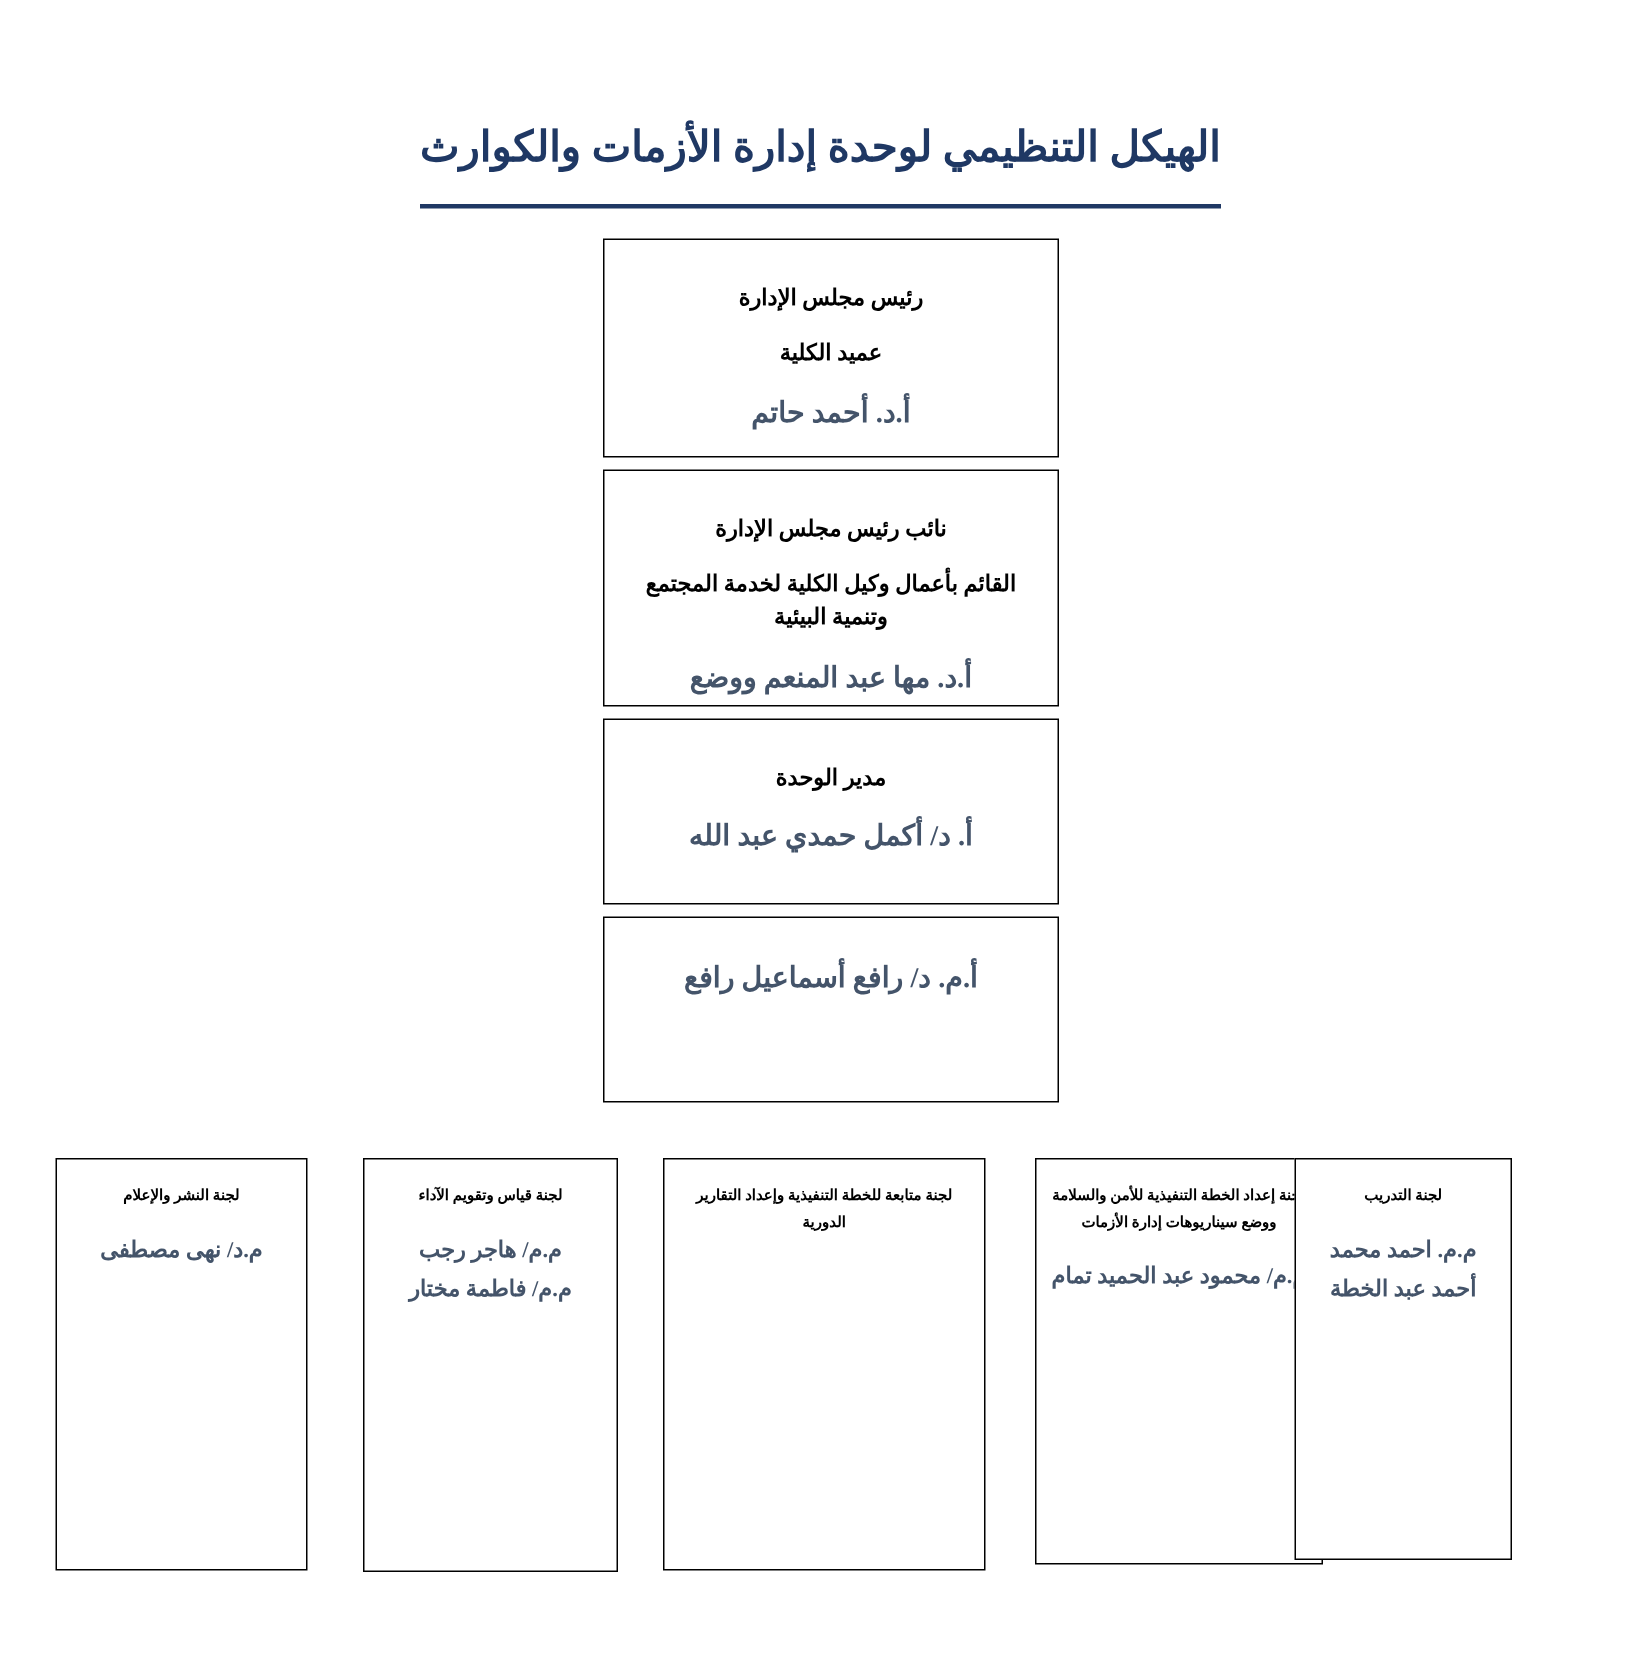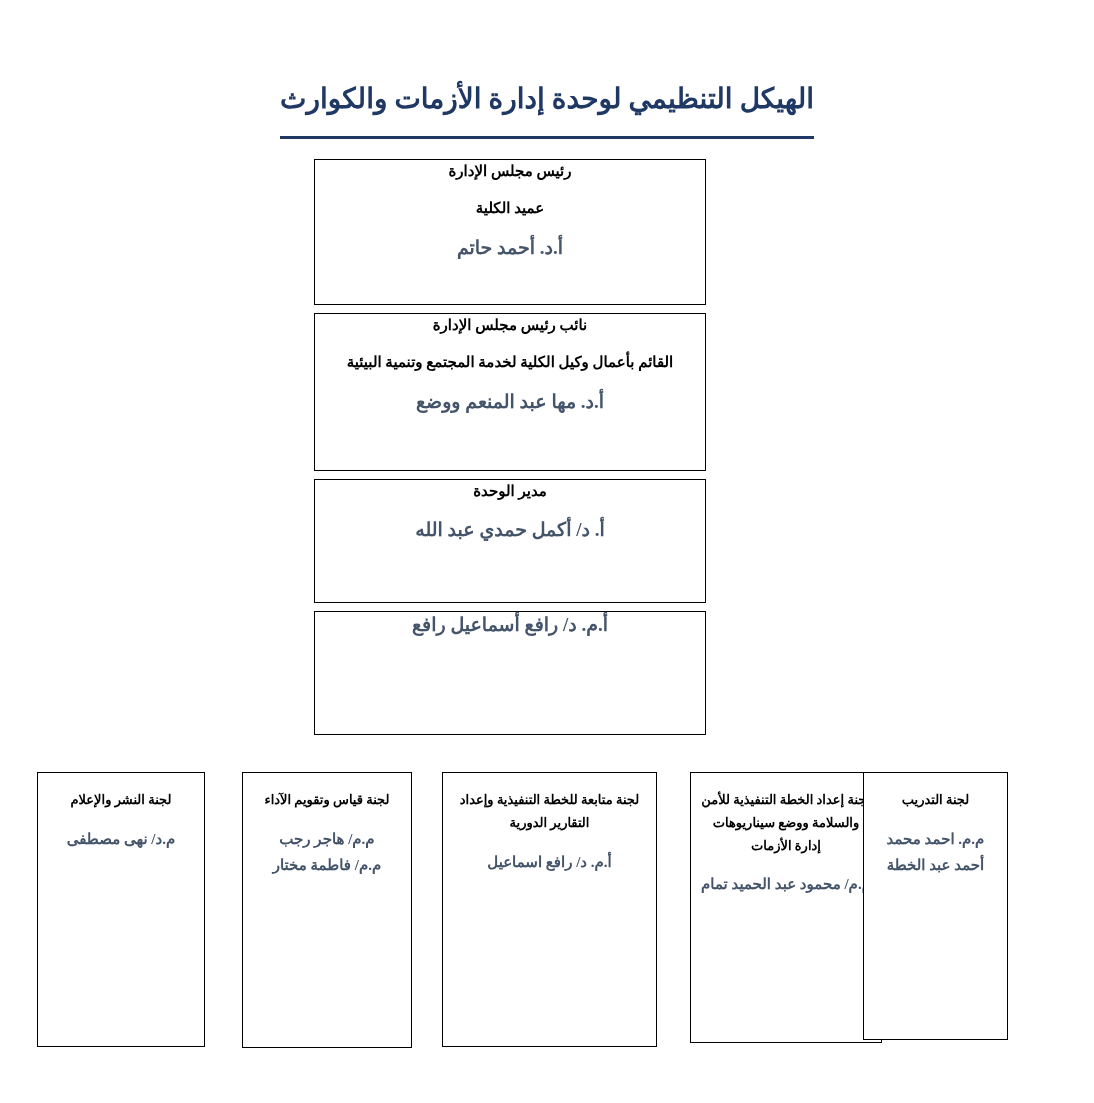--- a/index.html
+++ b/index.html
@@ -39,22 +39,22 @@
   .hierarchy {
     position: absolute;
     left: 372px;
     top: 159px;
     width: 334px;
   }
   .org-box {
     box-sizing: border-box;
     border: 1.6px solid #000000;
     background: #ffffff;
-    width: 392px;
-    padding: 0 14px 10px 14px;
+    width: 304px;
+    padding: 28px 14px 10px 14px;
     text-align: center;
     direction: rtl;
   }
   .org-box + .org-box {
     margin-top: 8px;
   }
   .org-box .role {
     font-size: 15px;
     font-weight: bold;
     color: #000000;
@@ -81,21 +81,21 @@
   .committee {
     position: absolute;
     box-sizing: border-box;
     border: 1.6px solid #000000;
     background: #ffffff;
     padding: 16px 10px 10px 10px;
     text-align: center;
     direction: rtl;
   }
   .committee .cm-title {
-    font-size: 13px;
+    font-size: 10px;
     font-weight: bold;
     color: #000000;
     line-height: 1.75;
     margin: 0 0 14px 0;
   }
   .committee .cm-member {
     font-size: 15px;
     font-weight: bold;
     color: #44546A;
     line-height: 1.75;
@@ -146,21 +146,20 @@
 </div>
 
 <div class="committee c2">
   <p class="cm-title">لجنة قياس وتقويم الآداء</p>
   <p class="cm-member">م.م/ هاجر رجب</p>
   <p class="cm-member">م.م/ فاطمة مختار</p>
 </div>
 
 <div class="committee c3">
   <p class="cm-title">لجنة متابعة للخطة التنفيذية وإعداد التقارير الدورية</p>
-  <p class="cm-member">أ.م. د/ رافع اسماعيل</p>
 </div>
 
 <div class="committee c4">
   <p class="cm-title">لجنة إعداد الخطة التنفيذية للأمن والسلامة ووضع سيناريوهات إدارة الأزمات</p>
   <p class="cm-member">م.م/ محمود عبد الحميد تمام</p>
 </div>
 
 <div class="committee c5">
   <p class="cm-title">لجنة التدريب</p>
   <p class="cm-member">م.م. احمد محمد</p>

